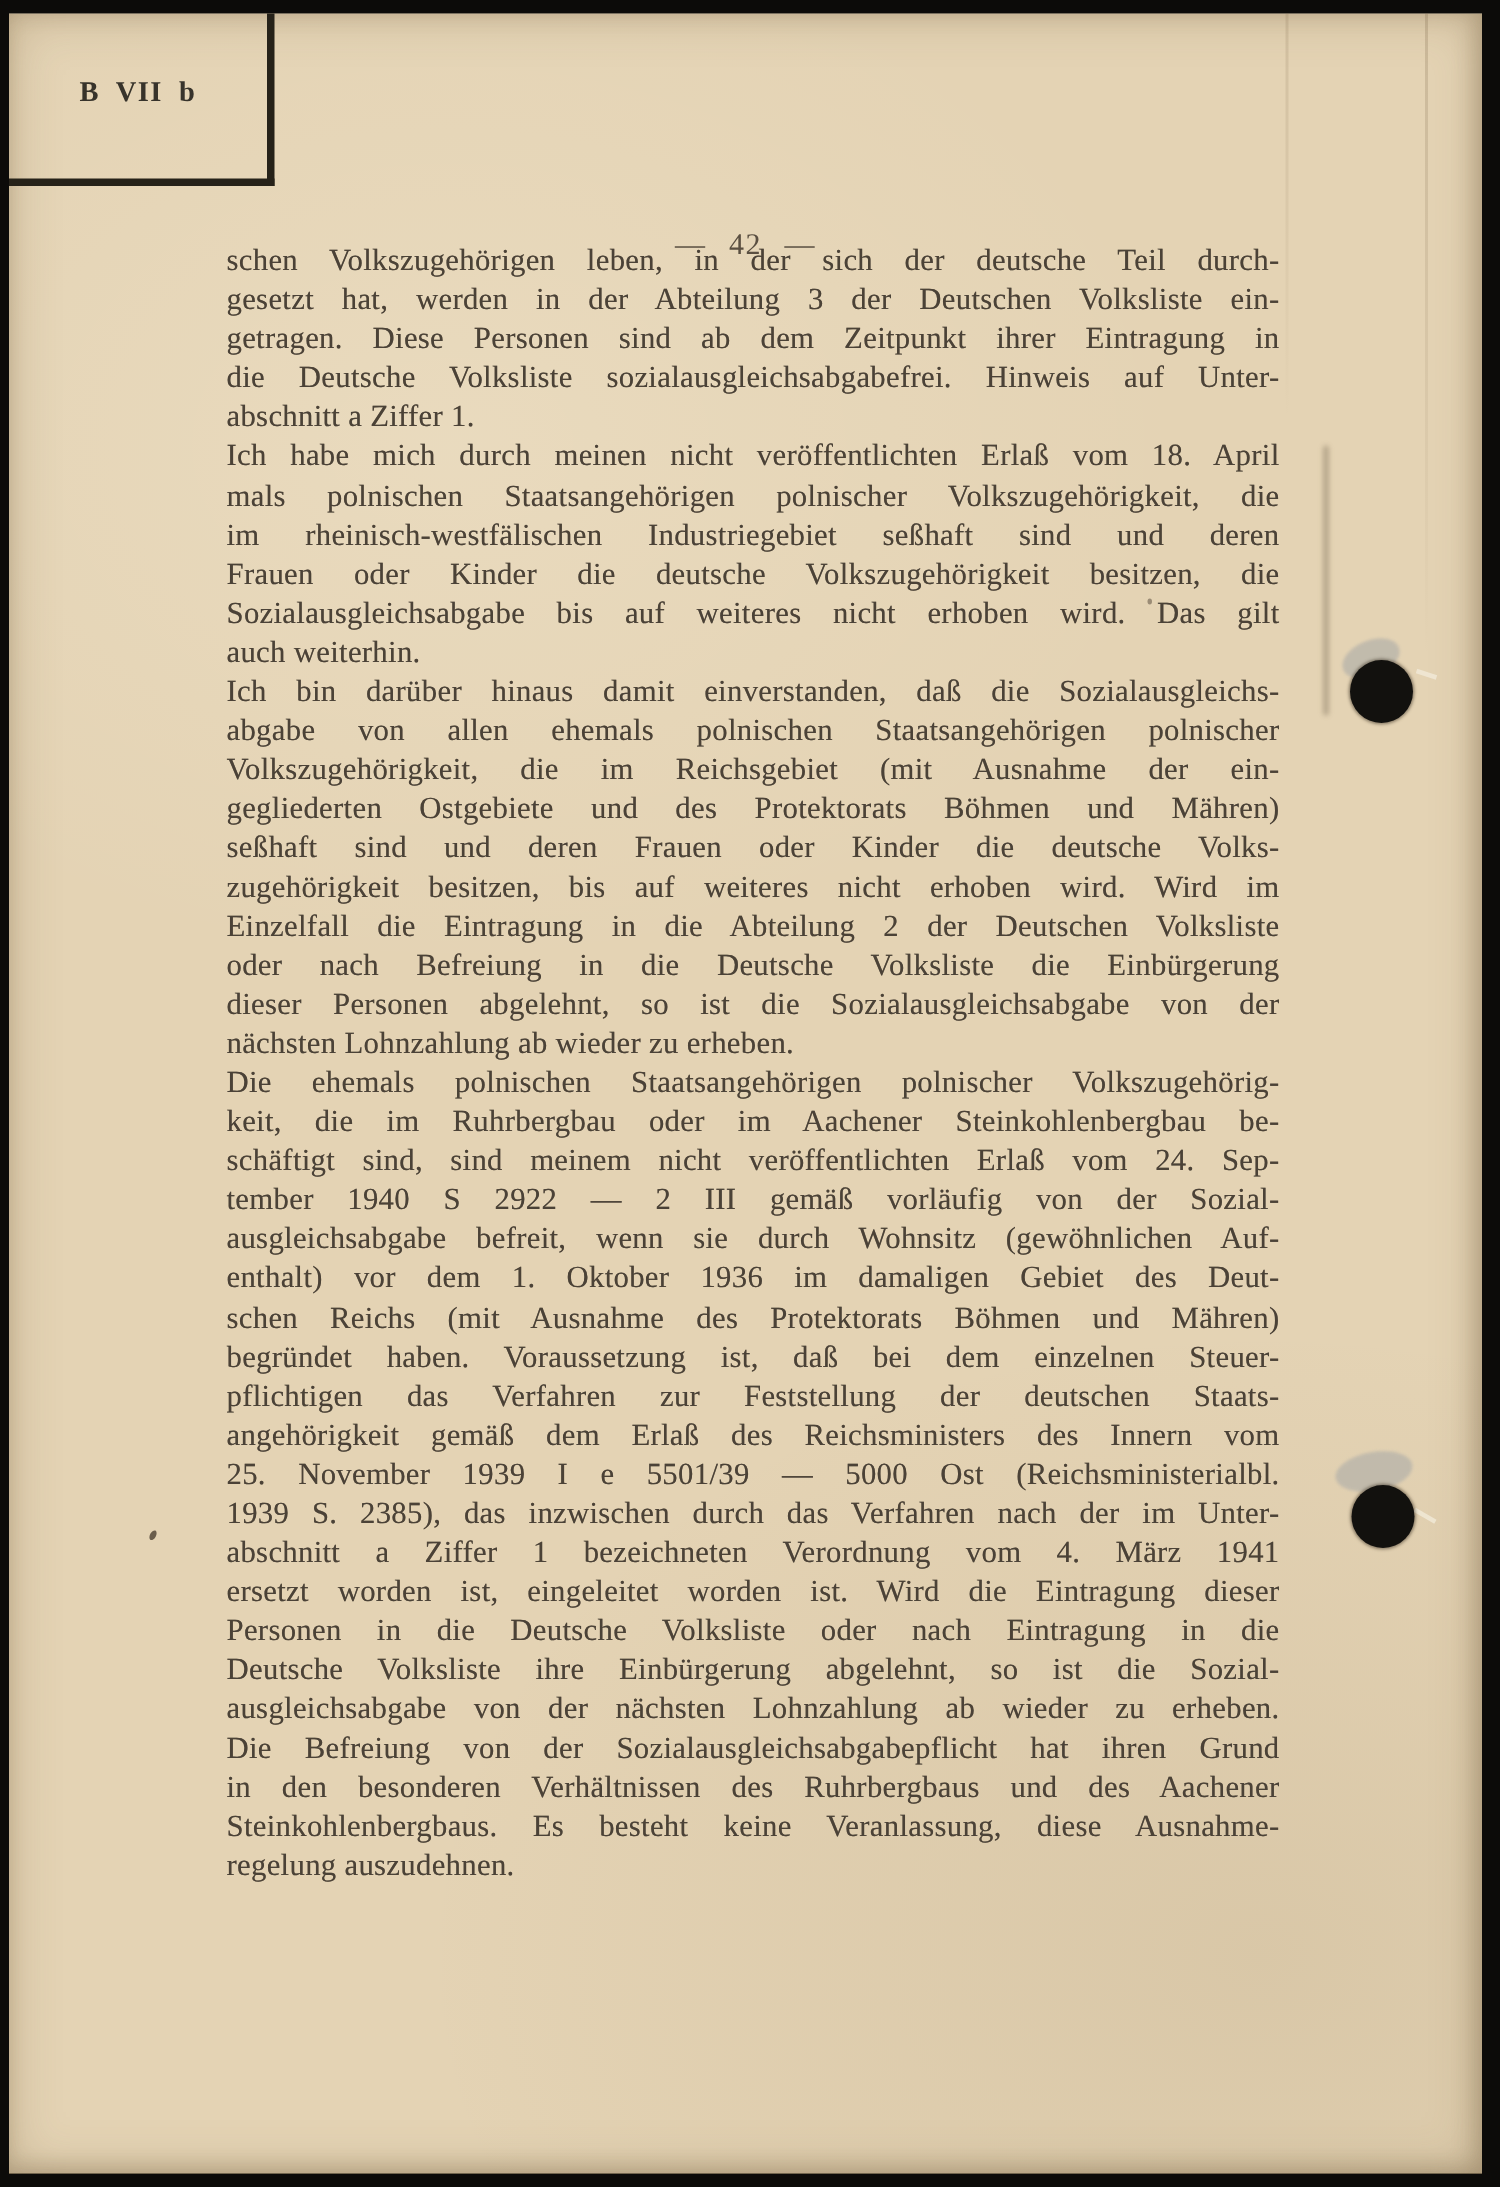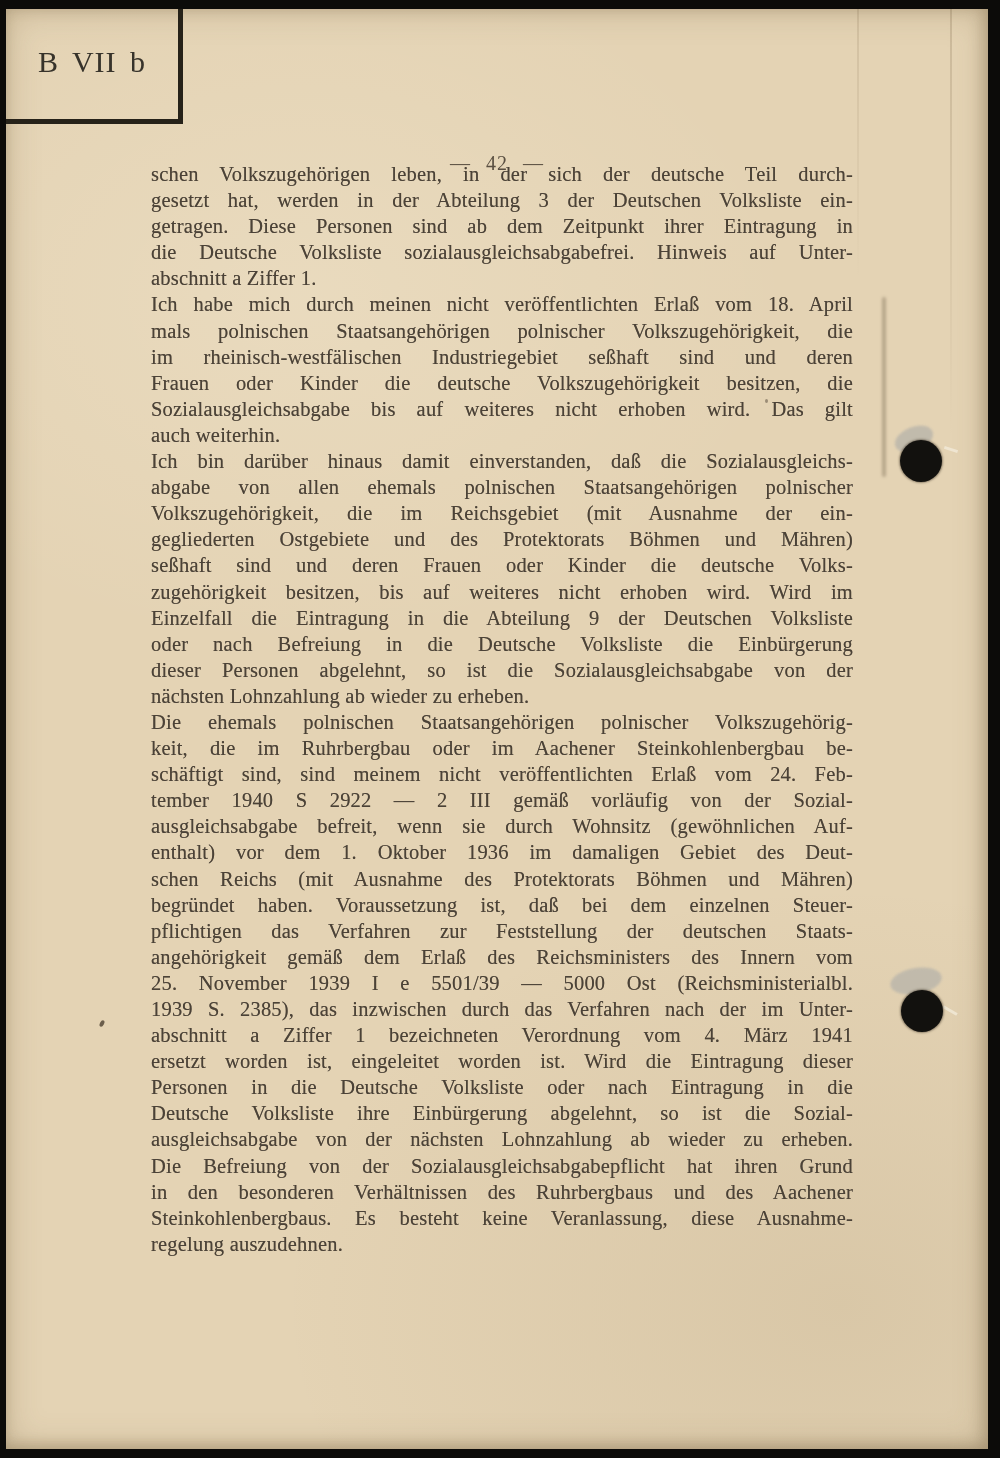--- a/index.html
+++ b/index.html
@@ -22,21 +22,21 @@
       inset 0 -6px 12px rgba(100,80,50,0.15);
   }
   .classification-box{
     position:absolute;left:0;top:0;width:172px;height:110px;
     border-right:5px solid #262219;
     border-bottom:5px solid #262219;
     display:flex;align-items:center;justify-content:center;
     background:transparent;
   }
   .classification-box .label{
-    font-weight:normal;font-size:30px;color:#37332b;
+    font-weight:bold;font-size:19px;color:#37332b;
     letter-spacing:1px;word-spacing:5px;
     padding-bottom:4px;
   }
   .page-number{
     position:absolute;left:0;right:0;top:96px;
     text-align:center;
     font-size:20px;color:#5a4f41;
     word-spacing:9px;letter-spacing:1px;margin-top:47px;
   }
   .text-column{
@@ -124,29 +124,29 @@
         <div class="line">Sozialausgleichsabgabe bis auf weiteres nicht erhoben wird. Das gilt</div>
         <div class="line last">auch weiterhin.</div>
       </div>
       <div class="para">
         <div class="line">Ich bin darüber hinaus damit einverstanden, daß die Sozialausgleichs-</div>
         <div class="line">abgabe von allen ehemals polnischen Staatsangehörigen polnischer</div>
         <div class="line">Volkszugehörigkeit, die im Reichsgebiet (mit Ausnahme der ein-</div>
         <div class="line">gegliederten Ostgebiete und des Protektorats Böhmen und Mähren)</div>
         <div class="line">seßhaft sind und deren Frauen oder Kinder die deutsche Volks-</div>
         <div class="line">zugehörigkeit besitzen, bis auf weiteres nicht erhoben wird. Wird im</div>
-        <div class="line">Einzelfall die Eintragung in die Abteilung 9 der Deutschen Volksliste</div>
+        <div class="line">Einzelfall die Eintragung in die Abteilung 2 der Deutschen Volksliste</div>
         <div class="line">oder nach Befreiung in die Deutsche Volksliste die Einbürgerung</div>
         <div class="line">dieser Personen abgelehnt, so ist die Sozialausgleichsabgabe von der</div>
         <div class="line last">nächsten Lohnzahlung ab wieder zu erheben.</div>
       </div>
       <div class="para">
         <div class="line">Die ehemals polnischen Staatsangehörigen polnischer Volkszugehörig-</div>
         <div class="line">keit, die im Ruhrbergbau oder im Aachener Steinkohlenbergbau be-</div>
-        <div class="line">schäftigt sind, sind meinem nicht veröffentlichten Erlaß vom 24. Feb-</div>
+        <div class="line">schäftigt sind, sind meinem nicht veröffentlichten Erlaß vom 24. Sep-</div>
         <div class="line">tember 1940 S 2922 — 2 III gemäß vorläufig von der Sozial-</div>
         <div class="line">ausgleichsabgabe befreit, wenn sie durch Wohnsitz (gewöhnlichen Auf-</div>
         <div class="line">enthalt) vor dem 1. Oktober 1936 im damaligen Gebiet des Deut-</div>
         <div class="line">schen Reichs (mit Ausnahme des Protektorats Böhmen und Mähren)</div>
         <div class="line">begründet haben. Voraussetzung ist, daß bei dem einzelnen Steuer-</div>
         <div class="line">pflichtigen das Verfahren zur Feststellung der deutschen Staats-</div>
         <div class="line">angehörigkeit gemäß dem Erlaß des Reichsministers des Innern vom</div>
         <div class="line">25. November 1939 I e 5501/39 — 5000 Ost (Reichsministerialbl.</div>
         <div class="line">1939 S. 2385), das inzwischen durch das Verfahren nach der im Unter-</div>
         <div class="line">abschnitt a Ziffer 1 bezeichneten Verordnung vom 4. März 1941</div>

